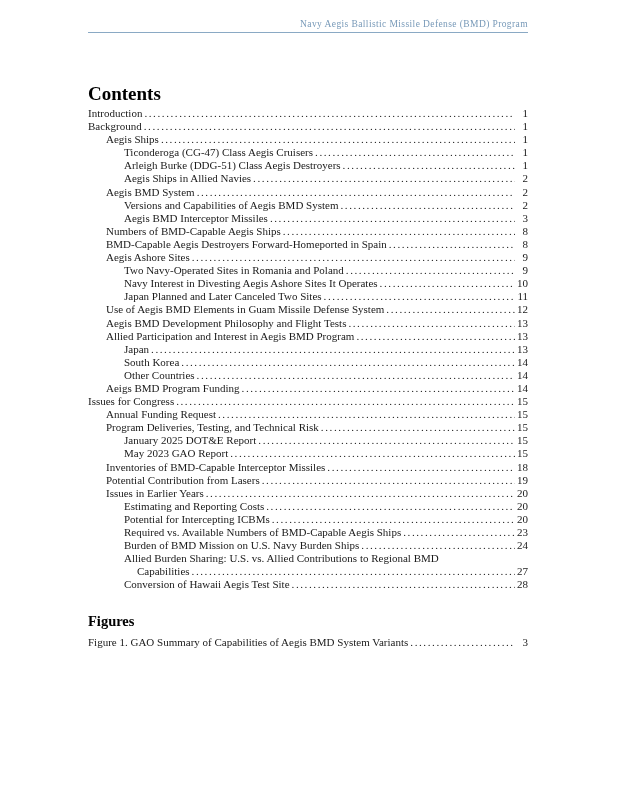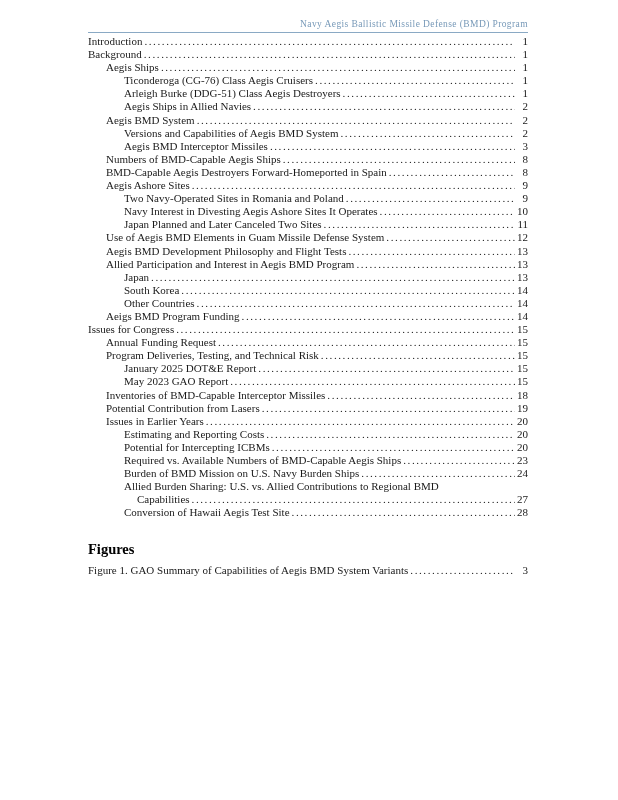--- a/index.html
+++ b/index.html
@@ -91,39 +91,40 @@
 <body>
 
 <div class="page">
 
   <div class="doc-header">
     <span>Navy Aegis Ballistic Missile Defense (BMD) Program</span>
   </div>
 
   <div class="content">
 
+    <h1 class="contents-heading">Contents</h1>
 
     <div class="toc-list" id="toc-list">
         <div class="toc-row lvl0">
     <span class="toc-label">Introduction</span>
     <span class="dots">............................................................................................................................................................................................................................................................................................................</span>
     <span class="pagenum">1</span>
   </div>
         <div class="toc-row lvl0">
     <span class="toc-label">Background</span>
     <span class="dots">............................................................................................................................................................................................................................................................................................................</span>
     <span class="pagenum">1</span>
   </div>
         <div class="toc-row lvl1">
     <span class="toc-label">Aegis Ships</span>
     <span class="dots">............................................................................................................................................................................................................................................................................................................</span>
     <span class="pagenum">1</span>
   </div>
         <div class="toc-row lvl2">
-    <span class="toc-label">Ticonderoga (CG-76) Class Aegis Cruisers</span>
+    <span class="toc-label">Ticonderoga (CG-47) Class Aegis Cruisers</span>
     <span class="dots">............................................................................................................................................................................................................................................................................................................</span>
     <span class="pagenum">1</span>
   </div>
         <div class="toc-row lvl2">
     <span class="toc-label">Arleigh Burke (DDG-51) Class Aegis Destroyers</span>
     <span class="dots">............................................................................................................................................................................................................................................................................................................</span>
     <span class="pagenum">1</span>
   </div>
         <div class="toc-row lvl2">
     <span class="toc-label">Aegis Ships in Allied Navies</span>

